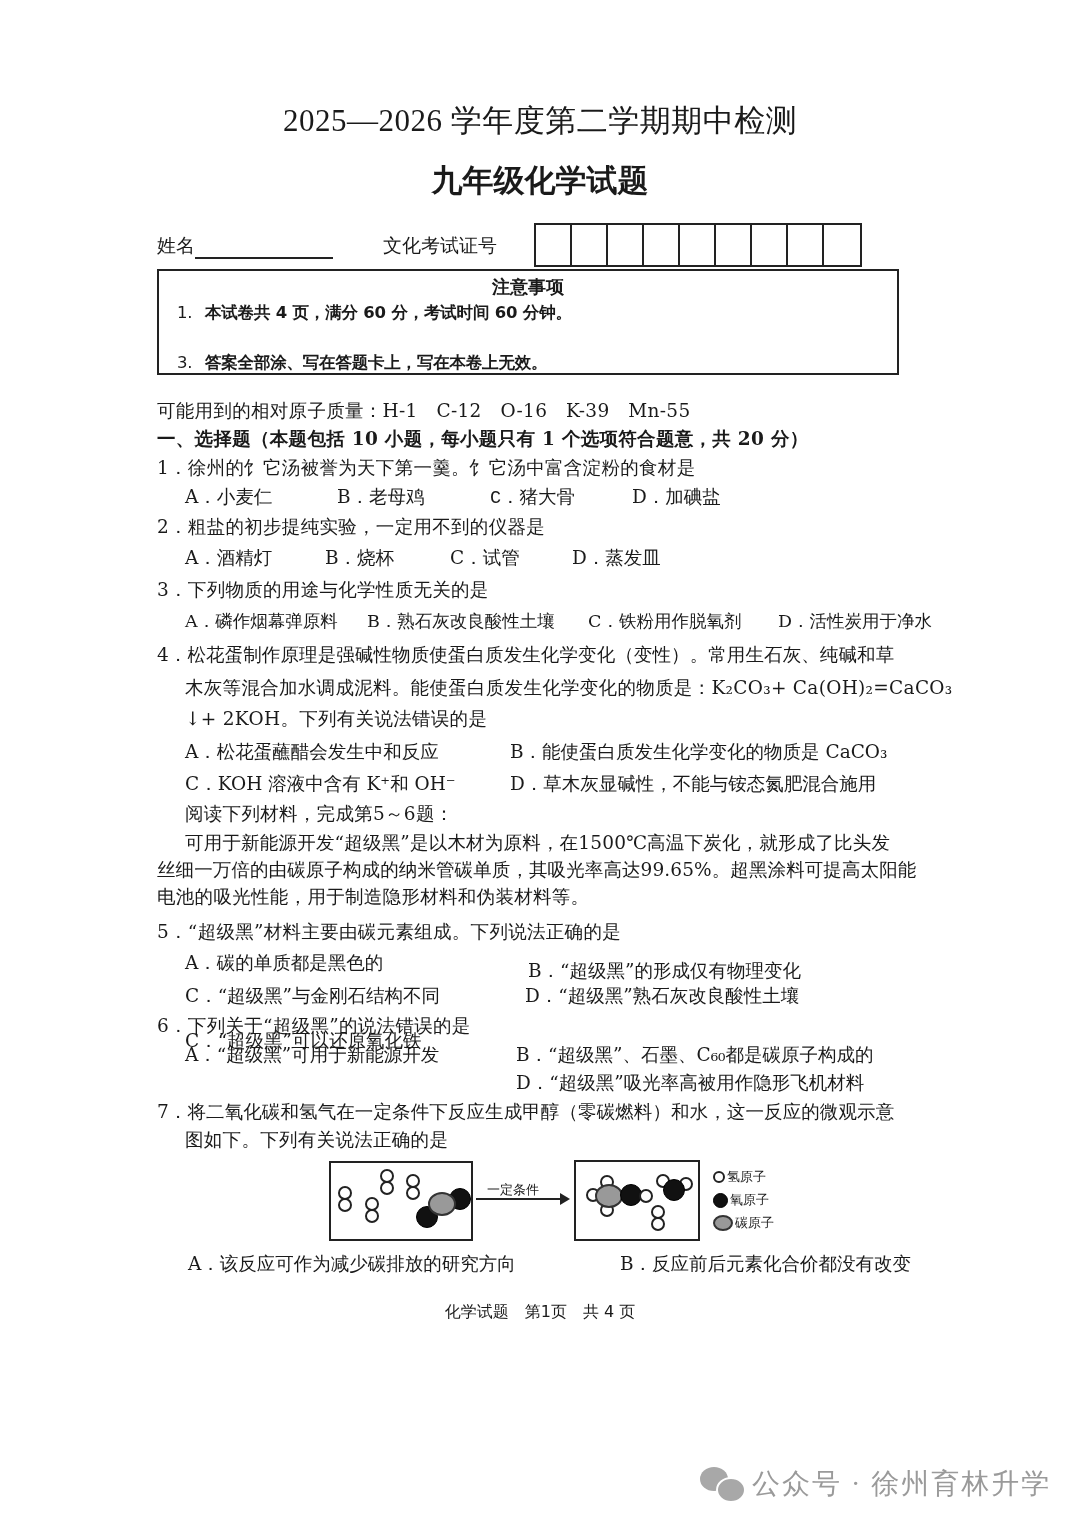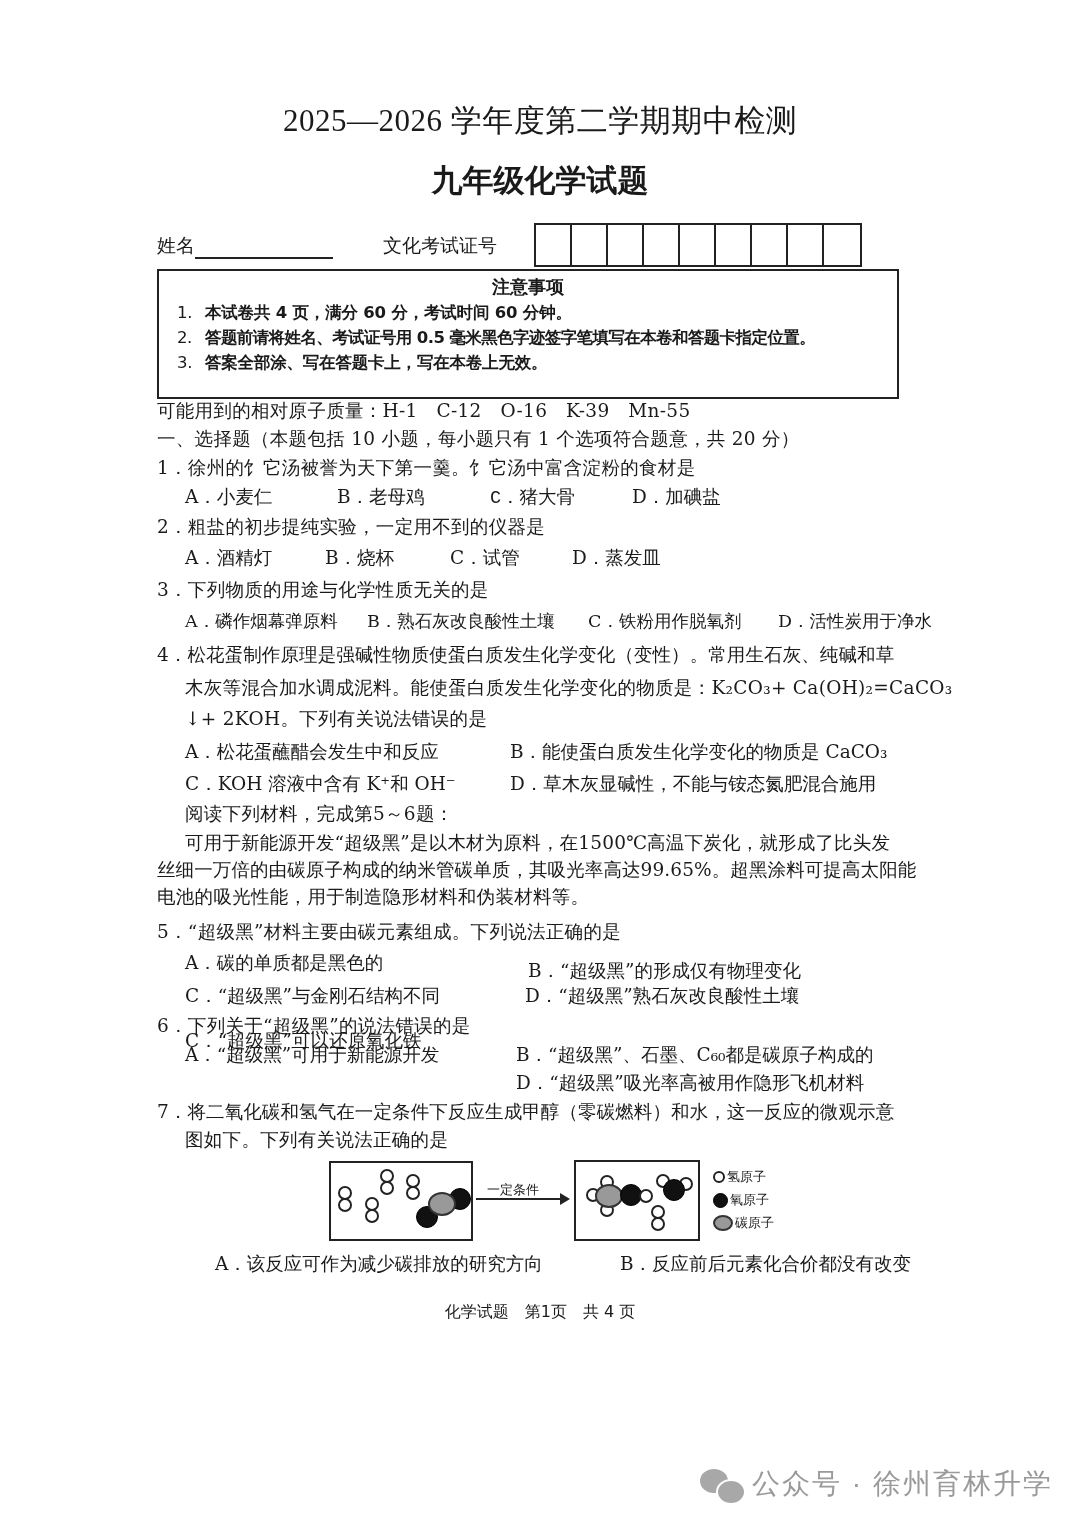--- a/index.html
+++ b/index.html
@@ -10,39 +10,39 @@
   }
   .abs { position: absolute; white-space: nowrap; }
   .title1 { left: 0; width: 1080px; top: 100px; text-align: center; font-size: 31px; letter-spacing: 0.5px; font-family: "Liberation Serif", "DejaVu Serif", serif; }
   .title2 { left: 0; width: 1080px; top: 160px; text-align: center; font-size: 31px; font-weight: bold; font-family: "DejaVu Sans", sans-serif; }
   .name-label { left: 157px; top: 233px; font-size: 19px; }
   .name-line { left: 195px; top: 257px; width: 138px; height: 0; border-bottom: 2px solid #222; }
   .id-label { left: 383px; top: 233px; font-size: 19px; }
   .id-boxes { left: 534px; top: 223px; height: 40px; display: flex; border: 2px solid #222; }
   .id-box { width: 36px; height: 40px; border-right: 2px solid #222; box-sizing: border-box; }
   .id-box:last-child { border-right: none; }
-  .notice { left: 157px; top: 269px; width: 742px; height: 130px; border: 2px solid #222; box-sizing: border-box; font-family: "DejaVu Sans", sans-serif; }
+  .notice { left: 157px; top: 269px; width: 742px; height: 106px; border: 2px solid #222; box-sizing: border-box; font-family: "DejaVu Sans", sans-serif; }
   .notice-title { position: absolute; left: 0; width: 100%; top: 4px; text-align: center; font-size: 18px; font-weight: bold; }
   .notice-item { position: absolute; left: 18px; font-size: 16.5px; white-space: nowrap; font-weight: bold; letter-spacing: -0.2px; }
   .notice-item .num { display: inline-block; width: 28px; font-weight: normal; }
   .line { font-size: 18.5px; letter-spacing: 0.3px; }
-  .bold { font-weight: normal; font-family: "DejaVu Serif", serif; text-align: center; }
+  .bold { font-weight: bold; font-family: "DejaVu Serif", serif; text-align: center; }
   .opt { font-size: 18.5px; }
   .diagram-box { position: absolute; border: 2px solid #222; box-sizing: border-box; background: #fff; }
   .atom { position: absolute; border-radius: 50%; box-sizing: border-box; }
   .h { width: 14px; height: 14px; border: 2px solid #222; background: #fff; }
   .o { width: 22px; height: 22px; background: #111; border: 1px solid #000; }
   .c { width: 28px; height: 24px; background: #999; border: 2px solid #333; }
   .arrow-line { left: 476px; top: 1198px; width: 86px; height: 0; border-top: 2px solid #222; }
   .arrow-head { left: 560px; top: 1193px; width: 0; height: 0; border-top: 6px solid transparent; border-bottom: 6px solid transparent; border-left: 10px solid #222; }
   .arrow-label { left: 487px; top: 1181px; font-size: 13px; font-family: "DejaVu Sans", sans-serif; }
   .legend-item { position: absolute; left: 713px; font-size: 13px; font-family: "DejaVu Sans", sans-serif; display: flex; align-items: center; }
   .legend-item .atom { position: relative; margin-right: 2px; }
   .footer { left: 0; width: 1080px; top: 1302px; text-align: center; font-size: 16px; font-family: "DejaVu Sans", sans-serif; }
-  .watermark { left: 700px; top: 1465px; font-size: 28px; color: #9a9a9a; font-family: Liberation Sans, sans-serif; display: flex; align-items: flex-end; letter-spacing: 2px; }
+  .watermark { left: 700px; top: 1465px; font-size: 28px; color: #9a9a9a; font-family: Liberation Serif, serif; display: flex; align-items: flex-start; letter-spacing: 2px; }
   .wechat-icon { width: 44px; height: 36px; position: relative; margin-right: 8px; }
   .wechat-icon .b1 { position: absolute; left: 0; top: 2px; width: 28px; height: 24px; border-radius: 50%; background: #a8a8a8; }
   .wechat-icon .b2 { position: absolute; left: 16px; top: 12px; width: 26px; height: 22px; border-radius: 50%; background: #a8a8a8; border: 2px solid #fff; }
 </style>
 </head>
 <body>
 
 <div class="abs title1">2025—2026 学年度第二学期期中检测</div>
 <div class="abs title2">九年级化学试题</div>
 
@@ -58,23 +58,20 @@
   <div class="id-box"></div>
   <div class="id-box"></div>
   <div class="id-box"></div>
   <div class="id-box"></div>
 </div>
 
 <div class="abs notice">
   <div class="notice-title">注意事项</div>
   <div class="notice-item" style="top:31px;">
     <span class="num">1.</span><span>本试卷共 4 页，满分 60 分，考试时间 60 分钟。</span>
-  </div>
-  <div class="notice-item" style="top:56px; letter-spacing:-0.6px;">
-    <span class="num">2.</span><span>答题前请将姓名、考试证号用 0.5 毫米黑色字迹签字笔填写在本卷和答题卡指定位置。</span>
   </div>
   <div class="notice-item" style="top:81px;">
     <span class="num">3.</span><span>答案全部涂、写在答题卡上，写在本卷上无效。</span>
   </div>
 </div>
 
 <div class="abs line" style="left:157px; top:398px;">可能用到的相对原子质量：H-1　C-12　O-16　K-39　Mn-55</div>
 <div class="abs line bold" style="left:157px; top:426px;">一、选择题（本题包括 10 小题，每小题只有 1 个选项符合题意，共 20 分）</div>
 
 <div class="abs line" style="left:157px; top:455px;">1．徐州的饣它汤被誉为天下第一羹。饣它汤中富含淀粉的食材是</div>
@@ -168,21 +165,21 @@
 </div>
 <div class="legend-item" style="top:1191px;">
   <span class="atom o" style="width:15px;height:15px;"></span>
   <span>氧原子</span>
 </div>
 <div class="legend-item" style="top:1214px;">
   <span class="atom c" style="width:20px;height:16px;"></span>
   <span>碳原子</span>
 </div>
 
-<div class="abs opt" style="left:188px; top:1251px;margin-left:27px;">A．该反应可作为减少碳排放的研究方向</div>
+<div class="abs opt" style="left:188px; top:1251px;">A．该反应可作为减少碳排放的研究方向</div>
 <div class="abs opt" style="left:620px; top:1251px;">B．反应前后元素化合价都没有改变</div>
 
 <div class="abs footer">化学试题　第1页　共 4 页</div>
 
 <div class="abs watermark">
   <span class="wechat-icon">
       <span class="b1"></span>
       <span class="b2"></span>
     </span>
   <span>公众号 · 徐州育林升学</span>

